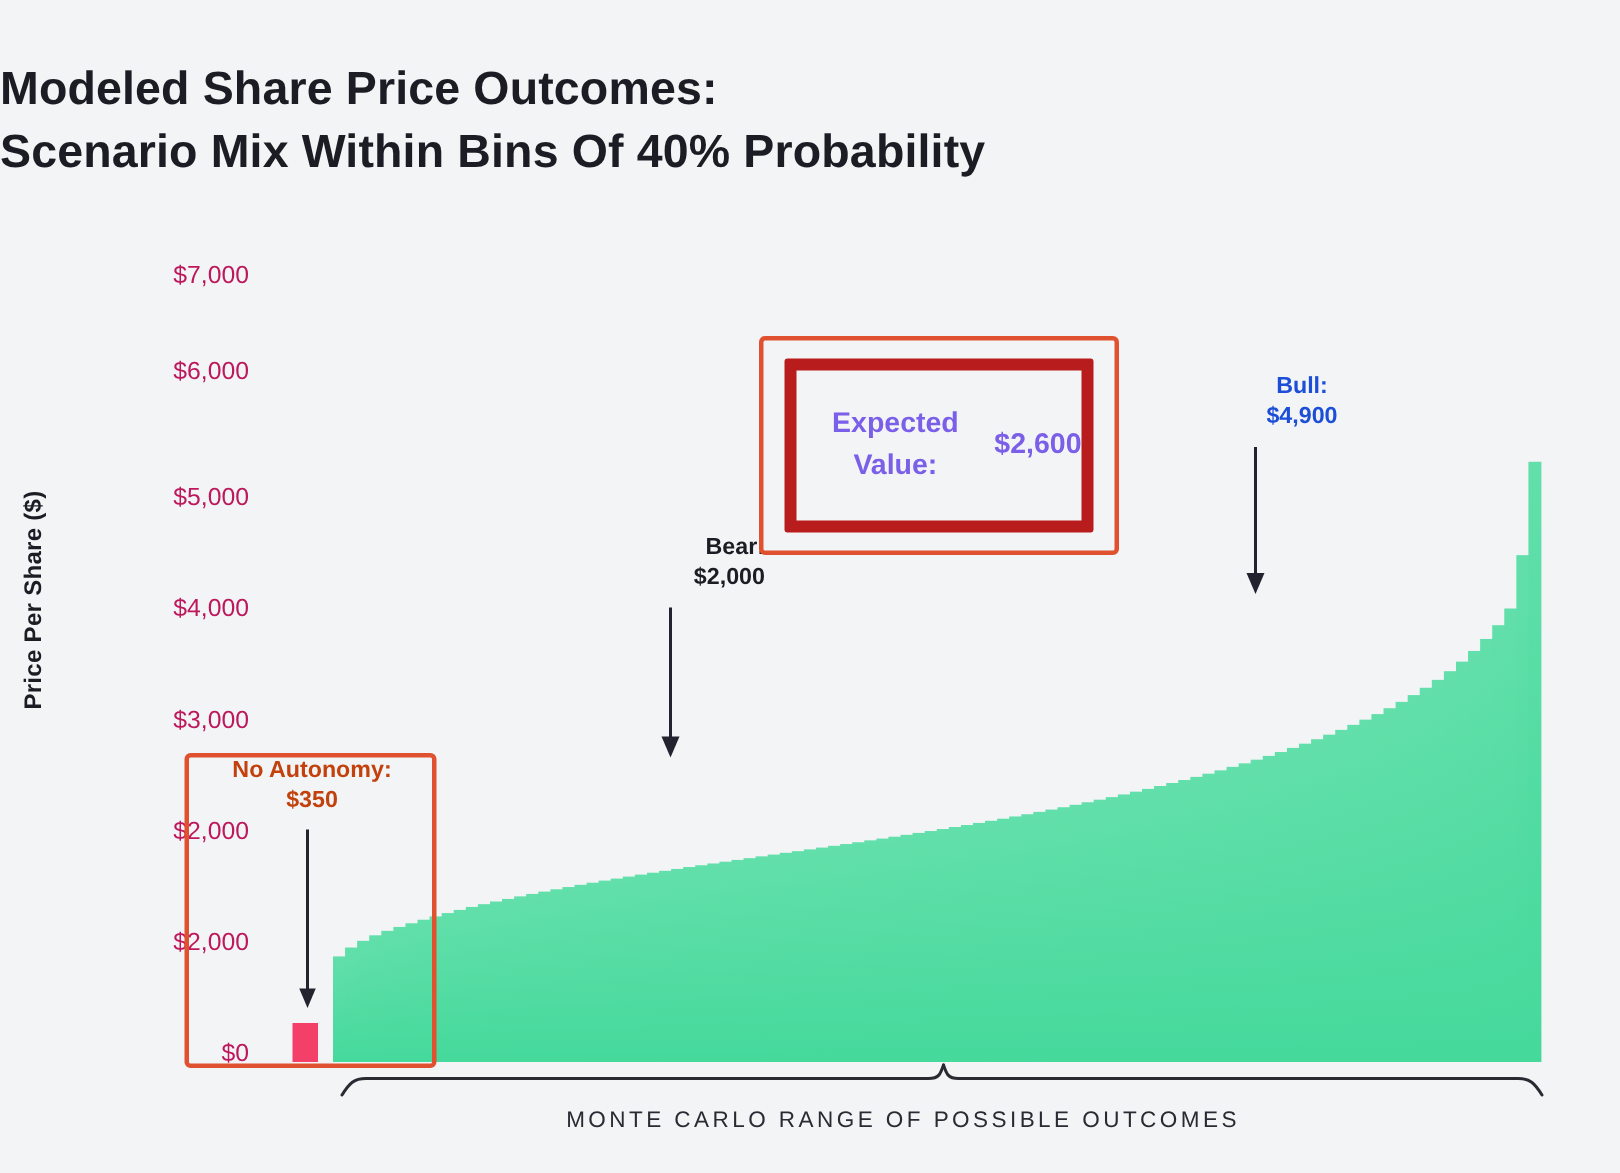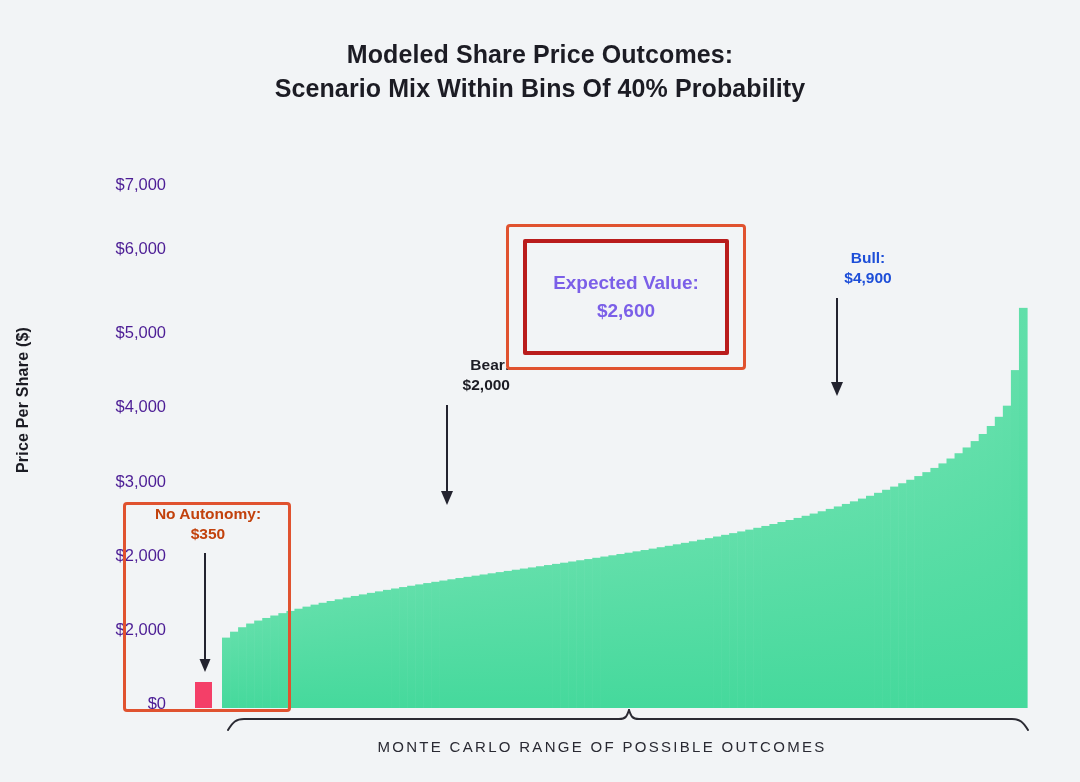--- a/index.html
+++ b/index.html
@@ -20,22 +20,22 @@
     width: 1080px;
     height: 782px;
   }
 
   
   .chart-title {
     position: absolute;
     left: 0;
     top: 38px;
     width: 1080px;
-    text-align: center;
-    font-size: 25px;
+    text-align: left;
+    font-size: 31px;
     font-weight: bold;
     color: #1c1c24;
     line-height: 1.35;
     letter-spacing: 0.1px;
   }
   .chart-title .l2 { display: block; }
 
   
   .y-axis-title {
     position: absolute;
@@ -51,21 +51,21 @@
     letter-spacing: 0.2px;
   }
 
   
   .ytick {
     position: absolute;
     right: 0;
     width: 92px;
     text-align: right;
     font-size: 16.5px;
-    color: #4c1d95;
+    color: #be185d;
     transform: translateY(-50%);
     white-space: nowrap;
   }
   .ytick-wrap {
     position: absolute;
     left: 70px;
     top: 0;
     width: 96px;
     height: 782px;
   }
@@ -144,25 +144,24 @@
     border-radius: 4px;
     box-sizing: border-box;
     background: #f2f4f6;
   }
   .ev-inner {
     position: absolute;
     left: 14px;
     top: 12px;
     right: 14px;
     bottom: 12px;
-    border: 4px solid #b91c1c;
+    border: 8px solid #b91c1c;
     border-radius: 2px;
     box-sizing: border-box;
     display: flex;
-    flex-direction: column;
     align-items: center;
     justify-content: center;
   }
   .ev-label, .ev-value {
     color: #7b5fe8;
     font-size: 19px;
     font-weight: bold;
     line-height: 1.45;
     text-align: center;
   }

